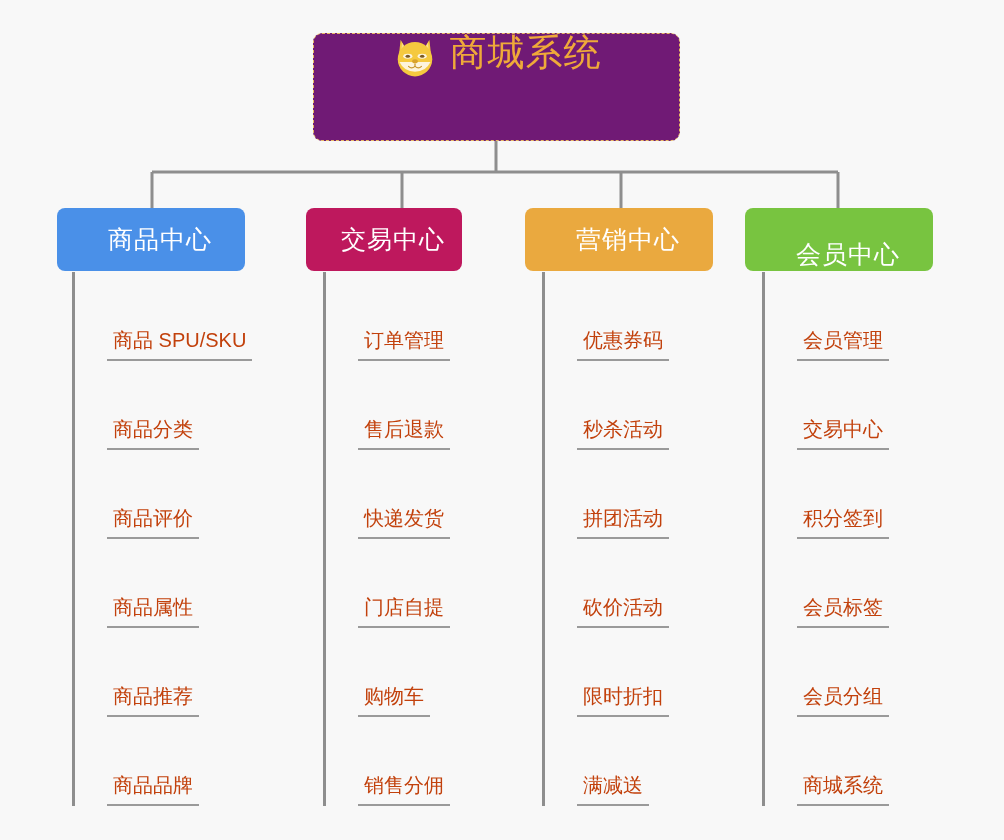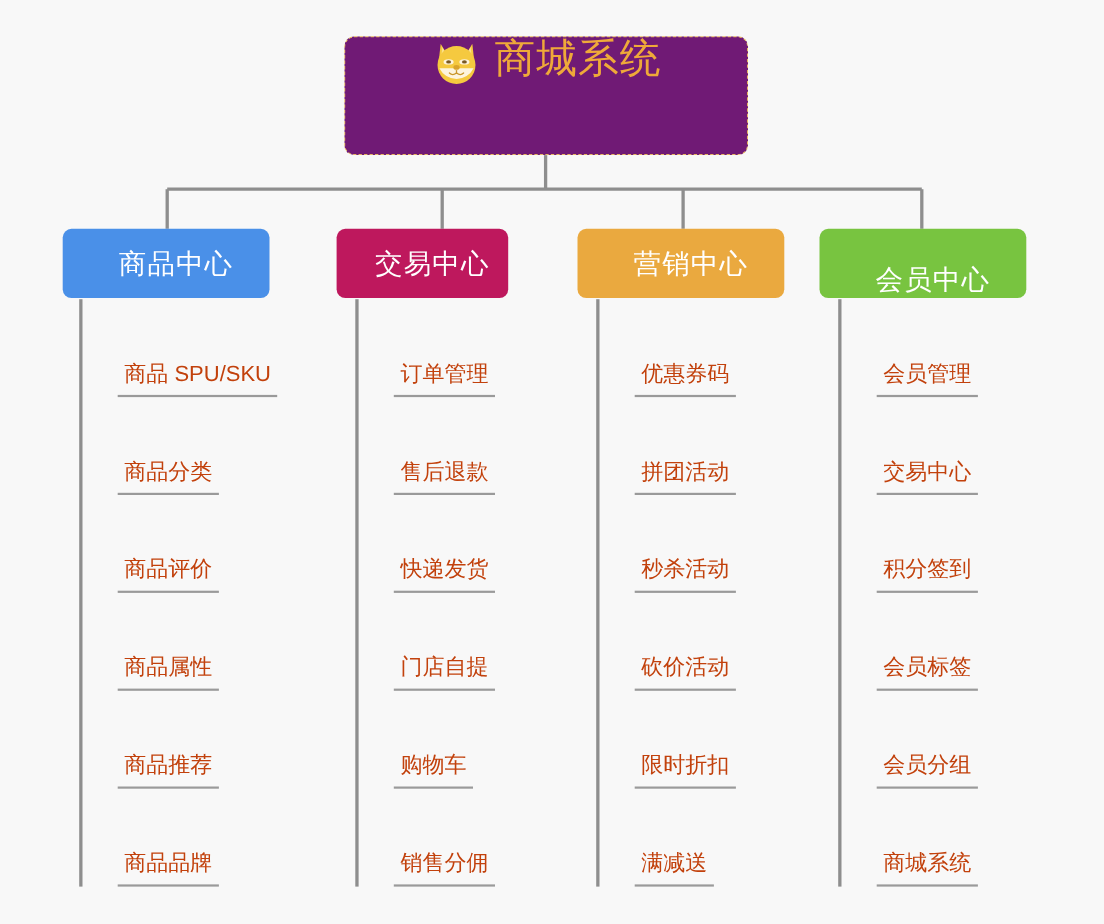--- a/index.html
+++ b/index.html
@@ -191,24 +191,24 @@
     </div>
     <div class="cat-box" style="left: 525px; top: 208px; width: 188px; background: rgb(234, 169, 63);">
       <span>营销中心</span>
     </div>
     <div class="leaf-col" style="left: 542px; top: 272px; text-align: right;">
       <div class="leaf-col-stem" style="height: 534px;"></div>
       <div class="leaf-item">
         <span class="leaf-label">优惠券码</span>
       </div>
       <div class="leaf-item">
+        <span class="leaf-label">秒杀活动</span>
+      </div>
+      <div class="leaf-item">
         <span class="leaf-label">拼团活动</span>
-      </div>
-      <div class="leaf-item">
-        <span class="leaf-label">秒杀活动</span>
       </div>
       <div class="leaf-item">
         <span class="leaf-label">砍价活动</span>
       </div>
       <div class="leaf-item">
         <span class="leaf-label">限时折扣</span>
       </div>
       <div class="leaf-item">
         <span class="leaf-label">满减送</span>
       </div>

